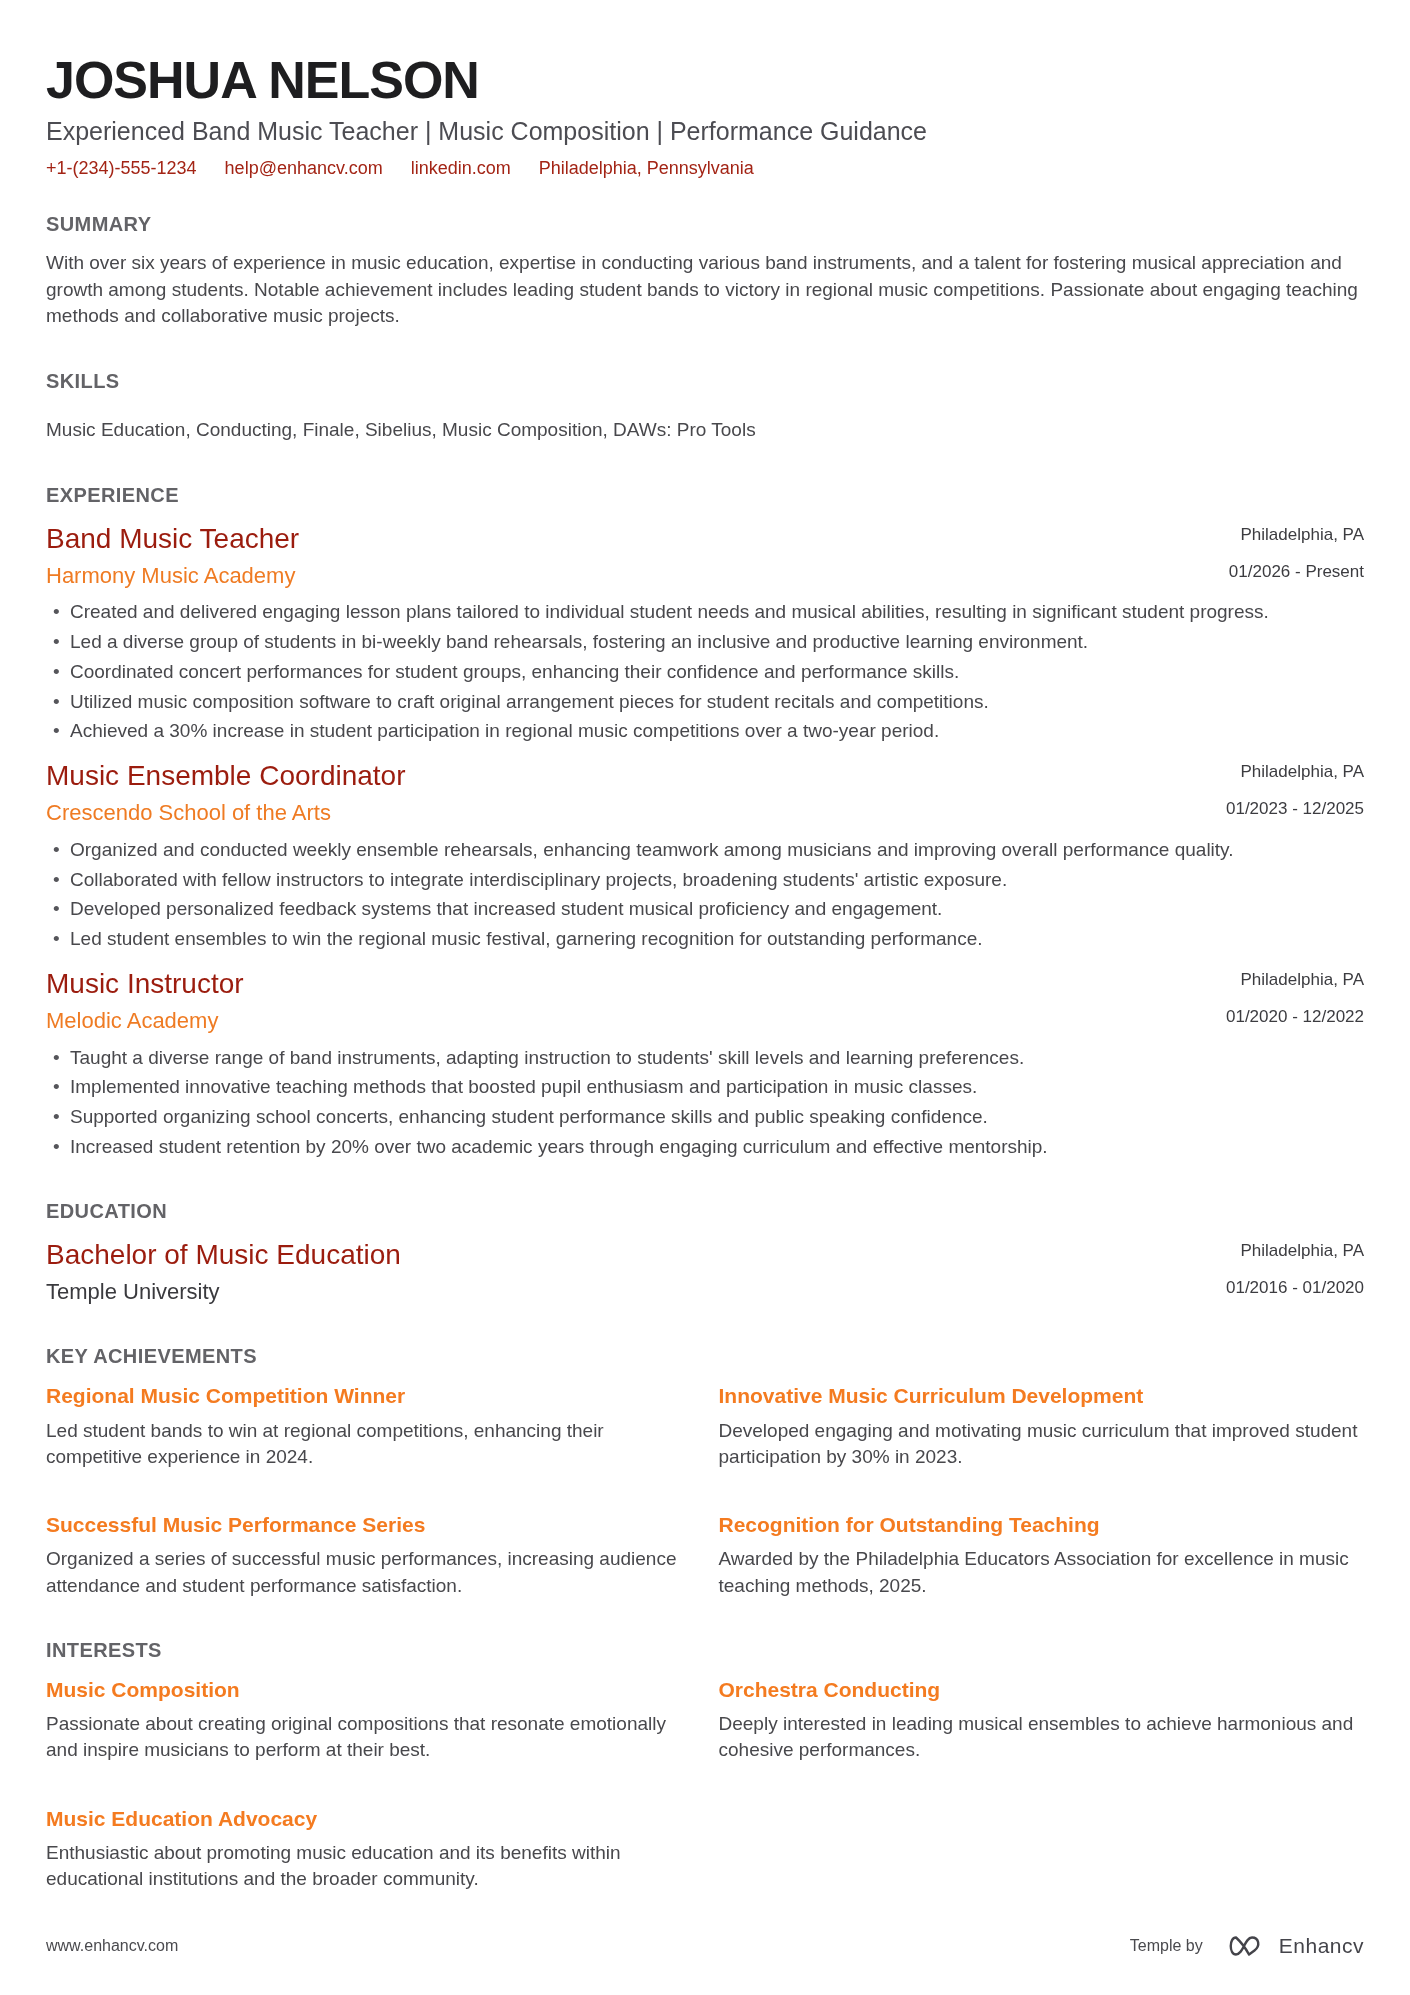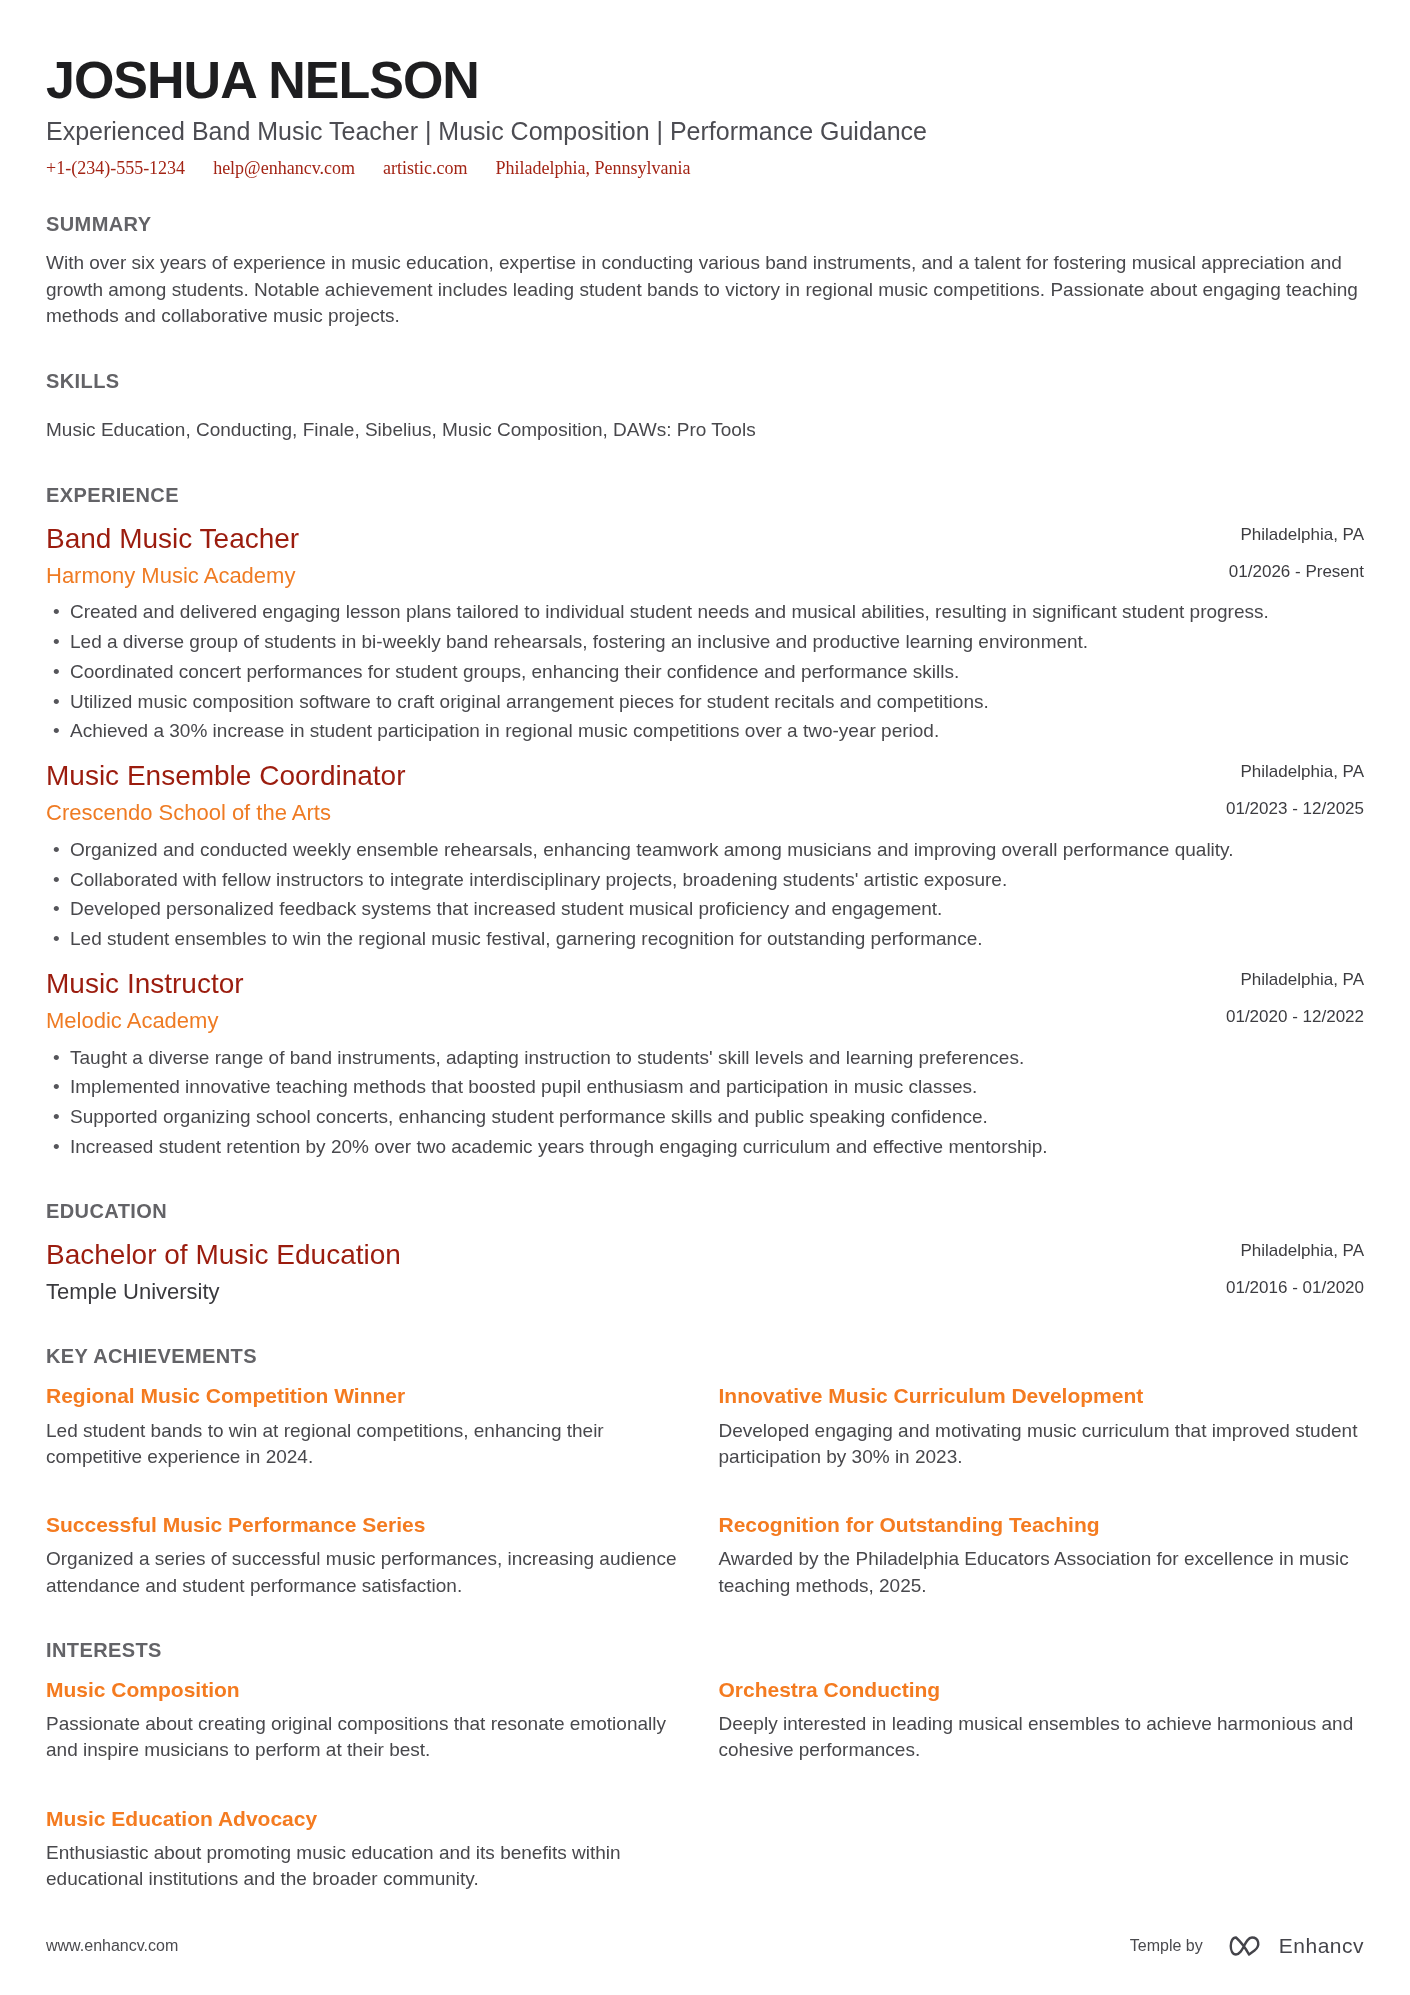--- a/index.html
+++ b/index.html
@@ -30,21 +30,20 @@
     font-size: 25px;
     font-weight: 400;
     color: #4c4c52;
   }
   .contact-row {
     margin-top: 12px;
     display: flex;
     gap: 28px;
     font-size: 18px;
     color: #a32415;
-    font-family: Liberation Serif, serif;
   }
 
   
   .section-heading {
     font-size: 20px;
     font-weight: 700;
     letter-spacing: 0.4px;
     color: #636367;
     margin-top: 40px;
   }
@@ -137,21 +136,21 @@
 <body>
 
 <div class="page">
 
   <div>
     <div class="name">JOSHUA NELSON</div>
     <div class="headline">Experienced Band Music Teacher | Music Composition | Performance Guidance</div>
     <div class="contact-row">
       <span>+1-(234)-555-1234</span>
       <span>help@enhancv.com</span>
-      <span>artistic.com</span>
+      <span>linkedin.com</span>
       <span>Philadelphia, Pennsylvania</span>
     </div>
   </div>
 
   <div>
     <div class="section-heading first">SUMMARY</div>
     <div class="body-text summary-text">With over six years of experience in music education, expertise in conducting various band instruments, and a talent for fostering musical appreciation and growth among students. Notable achievement includes leading student bands to victory in regional music competitions. Passionate about engaging teaching methods and collaborative music projects.</div>
   </div>
 
   <div>

